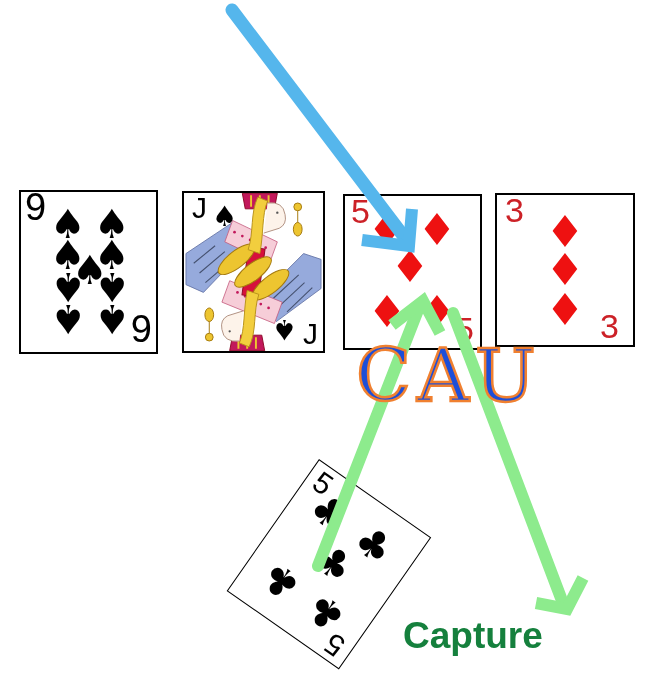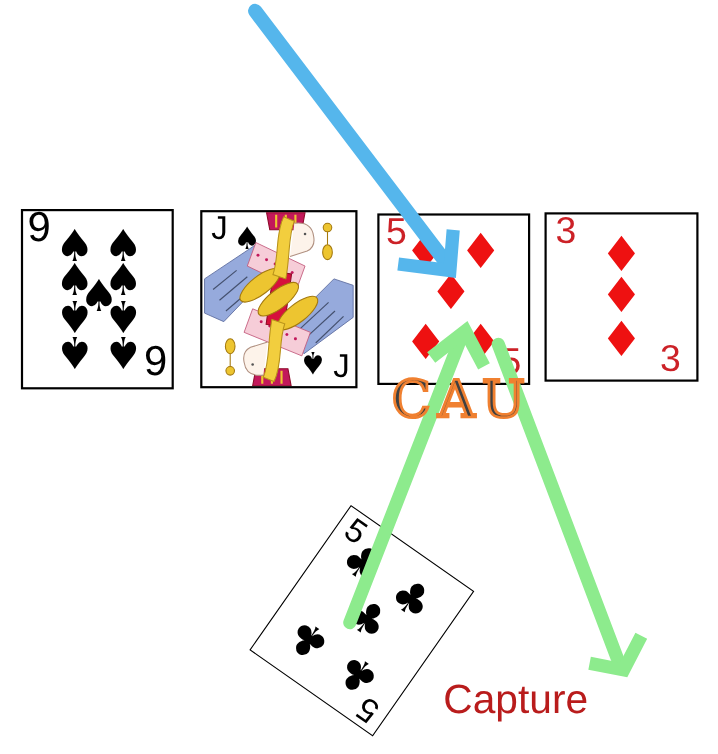--- a/index.html
+++ b/index.html
@@ -18,25 +18,25 @@
   #card-9s{left:19px;top:190px;width:139px;height:164px;}
   #card-js{left:182px;top:191px;width:143px;height:162px;}
   #card-5d{left:343px;top:194px;width:139px;height:156px;}
   #card-3d{left:495px;top:193px;width:140px;height:154px;}
   #card-5c{left:319px;top:459px;width:137px;height:161px;border-width:1px;
            transform:rotate(35deg);transform-origin:0 0;}
   .r180{transform:rotate(180deg);display:inline-block;}
   
   #arrow-layer{position:absolute;left:0;top:0;width:653px;height:685px;z-index:5;pointer-events:none;}
   #watermark{position:absolute;left:356px;top:340px;z-index:6;
-             font-family:"DejaVu Serif",serif;font-size:47px;letter-spacing:6px;
-             color:#404040;-webkit-text-stroke:2.5px #f08030;line-height:1;}
+             font-family:"DejaVu Serif",serif;font-size:72px;letter-spacing:6px;
+             color:#1d4ed8;-webkit-text-stroke:2.5px #f08030;line-height:1;}
   #capture-label{position:absolute;left:403px;top:616px;z-index:6;
-             font-family:"Liberation Sans",sans-serif;font-weight:normal;
-             font-size:37px;color:#b91c1c;line-height:1.1;}
+             font-family:"Liberation Sans",sans-serif;font-weight:bold;
+             font-size:37px;color:#15803d;line-height:1.1;}
   .jack-art{position:absolute;left:0;top:0;width:100%;height:100%;}
 </style>
 </head>
 <body>
 
 <div id="canvas">
 
   <div class="card" id="card-9s">
     <span class="rank black" style="left:4px;top:-4px;font-size:38px;">9</span>
     <span class="pip black" style="left:47px;top:32px;font-size:40px;">♠</span>

